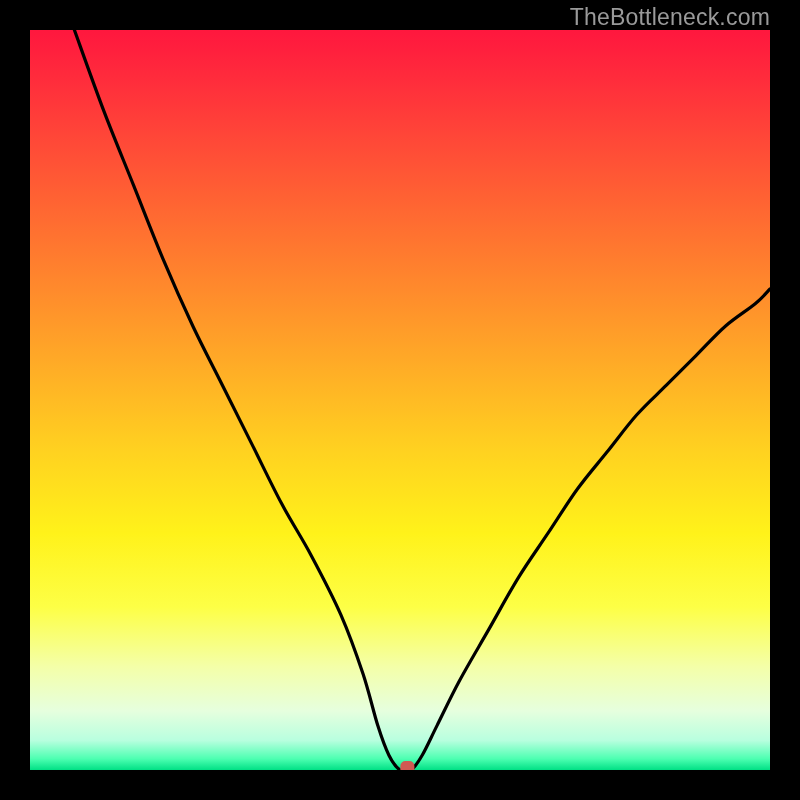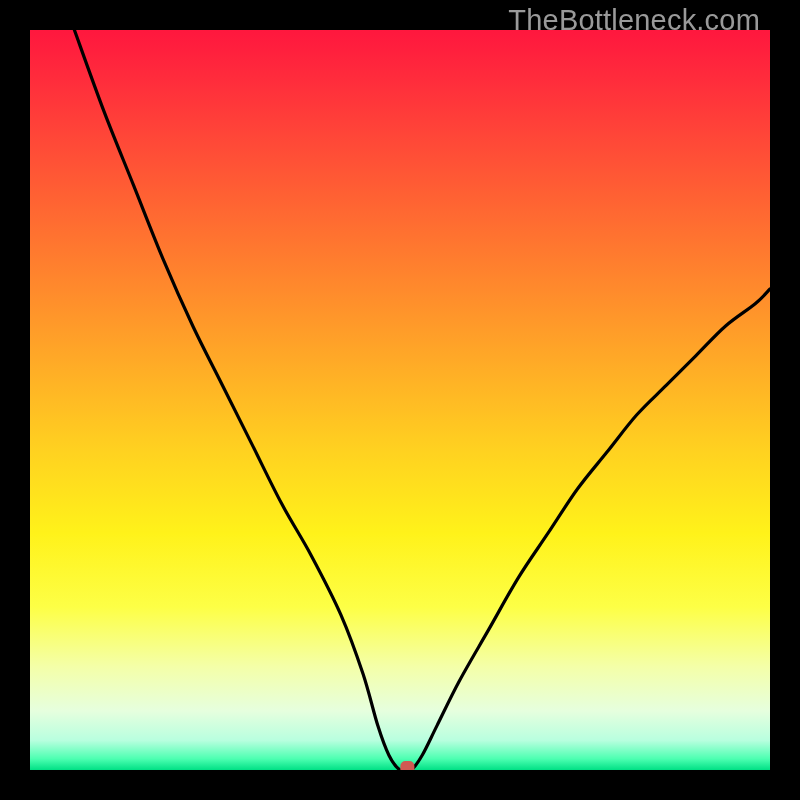--- a/index.html
+++ b/index.html
@@ -37,23 +37,23 @@
       #f4ffa8 86%,
       #e6ffde 92%,
       #b8ffdf 96%,
       #4cffb1 98.5%,
       #00e085 100%
     );
   }
   .watermark {
     position: absolute;
     top: 4px;
-    right: 40px;
+    right: 30px;
     color: #9a9a9a;
-    font-size: 29px;
+    font-size: 23px;
     font-weight: 500;
     letter-spacing: 0.2px;
   }
   svg.curve {
     position: absolute;
     top: 0; left: 0;
   }
 </style>
 </head>
 <body>

